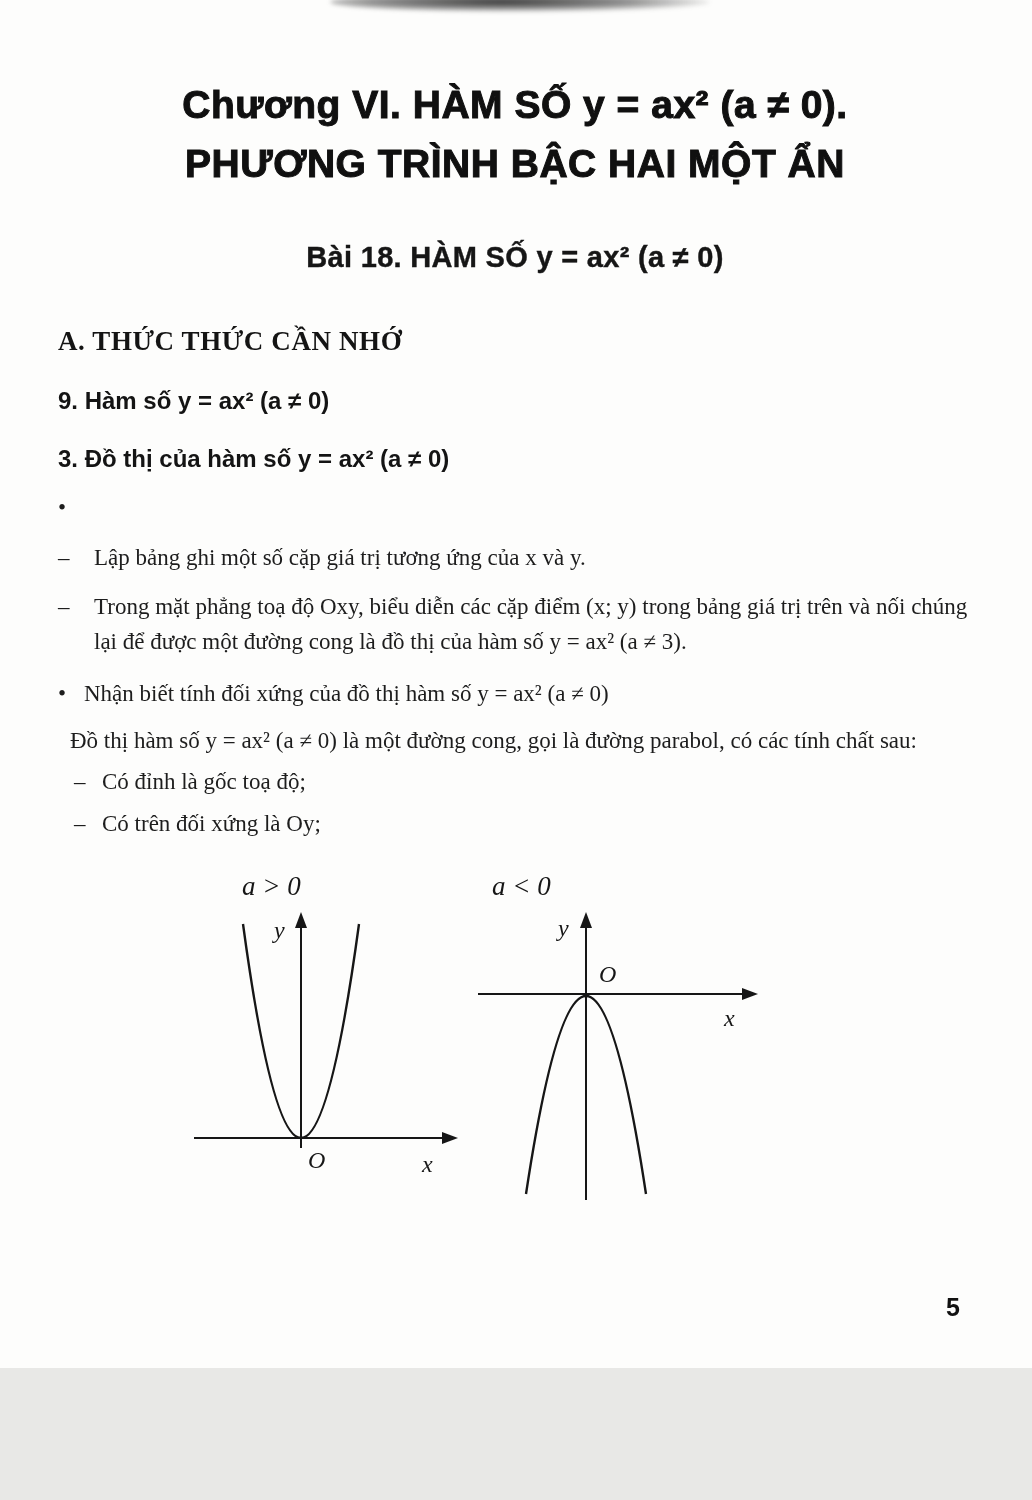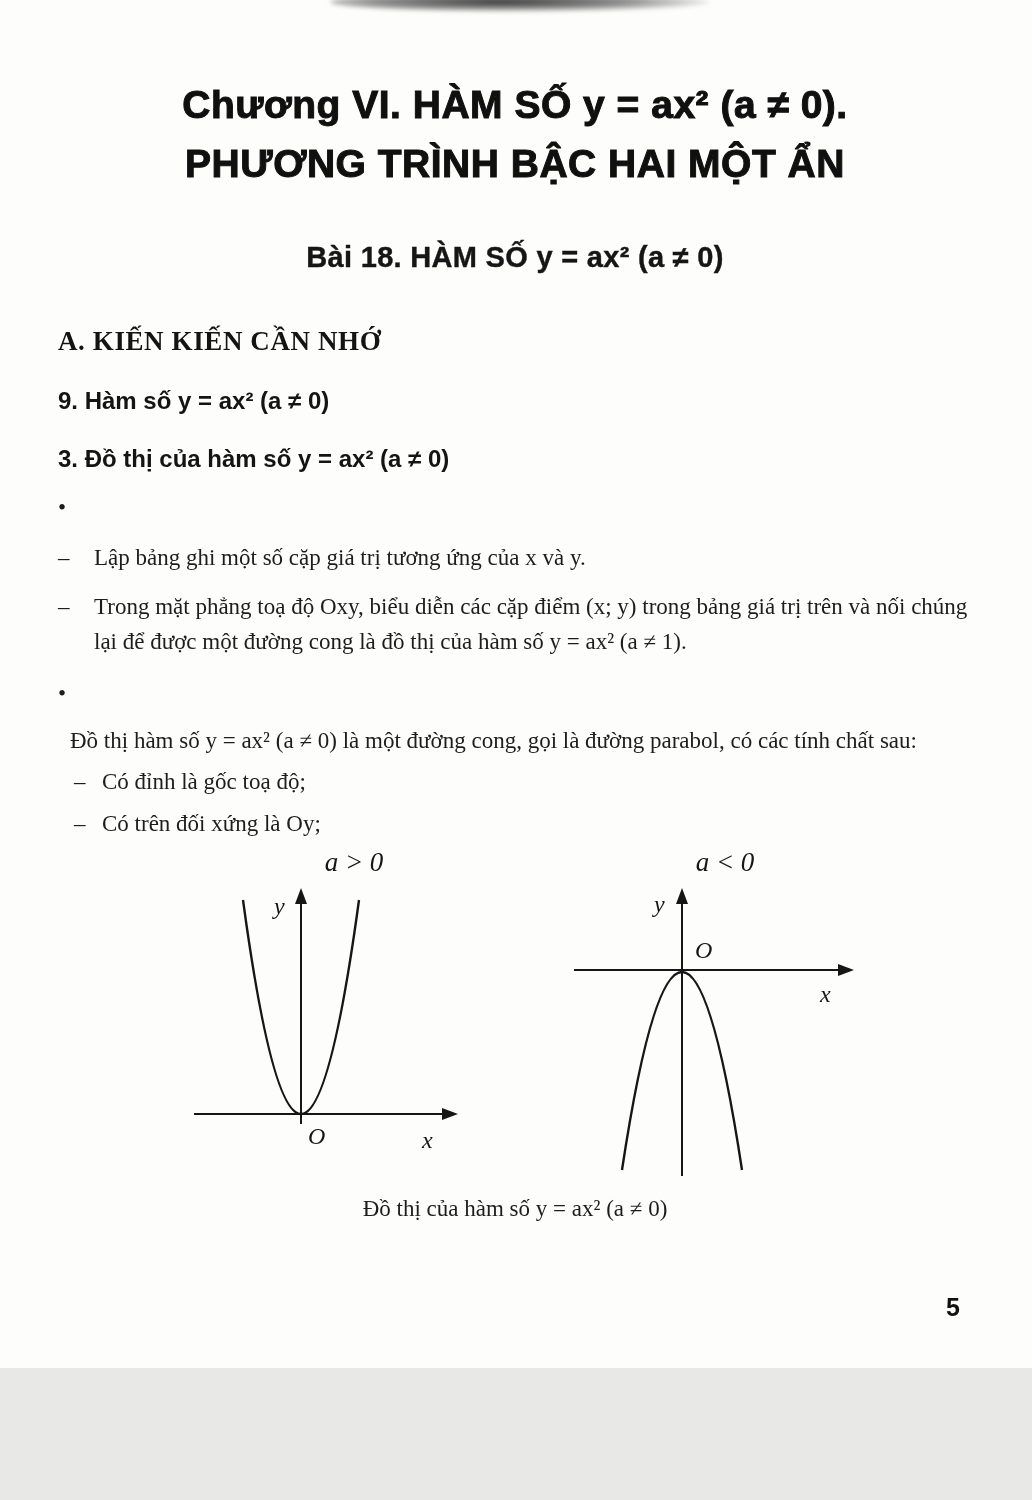--- a/index.html
+++ b/index.html
@@ -79,24 +79,22 @@
   .bullet-item .marker { width: 26px; font-size: 23px; }
   .dash-item { margin-top: 15px; }
   .dash-item .marker { width: 36px; font-size: 23px; }
   .prop-item { margin-top: 7px; padding-left: 16px; }
   .prop-item .marker { width: 28px; font-size: 23px; }
   .prop-wrap { margin-top: 7px; text-indent: 18px; }
   .prop-wrap .marker-inline { padding-right: 12px; }
   .figure-row {
     display: flex;
     align-items: flex-start;
-    margin-top: 6px;
+    margin-top: 30px;
     margin-left: 128px;
-    gap: 96px;
-    text-align: center;
   }
   .figure-block { display: block; }
   .fig-label {
     font-family: "Liberation Serif", serif;
     font-style: italic;
     font-size: 27px;
     color: #161616;
     margin-bottom: 4px;
   }
   .fig-label.pos { margin-left: 56px; }
@@ -132,43 +130,44 @@
 
   <div class="scan-smudge"></div>
 
   <h1 class="chapter-title">
     <span class="line">Chương VI. HÀM SỐ y = ax² (a ≠ 0).</span>
     <span class="line">PHƯƠNG TRÌNH BẬC HAI MỘT ẨN</span>
   </h1>
 
   <h2 class="lesson-title">Bài 18. HÀM SỐ y = ax² (a ≠ 0)</h2>
 
-  <h3 class="section-heading">A. KIẾN KIẾN CẦN NHỚ</h3>
+  <h3 class="section-heading">A. THỨC THỨC CẦN NHỚ</h3>
 
   <h4 class="sub-heading">9. Hàm số y = ax² (a ≠ 0)</h4>
 
 
   <h4 class="sub-heading">3. Đồ thị của hàm số y = ax² (a ≠ 0)</h4>
 
   <div class="list-item bullet-item body-text">
     <span class="marker">•</span>
   </div>
 
   <div class="list-item dash-item body-text">
     <span class="marker">–</span>
     <span class="item-text">Lập bảng ghi một số cặp giá trị tương ứng của x và y.</span>
   </div>
 
   <div class="list-item dash-item body-text">
     <span class="marker">–</span>
-    <span class="item-text">Trong mặt phẳng toạ độ Oxy, biểu diễn các cặp điểm (x; y) trong bảng giá trị trên và nối chúng lại để được một đường cong là đồ thị của hàm số y = ax² (a ≠ 1).</span>
+    <span class="item-text">Trong mặt phẳng toạ độ Oxy, biểu diễn các cặp điểm (x; y) trong bảng giá trị trên và nối chúng lại để được một đường cong là đồ thị của hàm số y = ax² (a ≠ 3).</span>
   </div>
 
   <div class="list-item bullet-item body-text">
     <span class="marker">•</span>
+    <span class="item-text">Nhận biết tính đối xứng của đồ thị hàm số y = ax² (a ≠ 0)</span>
   </div>
 
   <p class="body-text indent-sm mt12">Đồ thị hàm số y = ax² (a ≠ 0) là một đường cong, gọi là đường parabol, có các tính chất sau:</p>
 
   <div class="list-item prop-item body-text">
     <span class="marker">–</span>
     <span class="item-text">Có đỉnh là gốc toạ độ;</span>
   </div>
 
   <div class="list-item prop-item body-text">
@@ -208,17 +207,16 @@
 
         <path d="M 60 288 Q 120 -108 180 288" fill="none" stroke="#161616" stroke-width="2.4"></path>
         <text class="svg-label" x="92" y="30">y</text>
         <text class="svg-label" x="258" y="120">x</text>
         <text class="svg-label" x="133" y="76">O</text>
       </svg>
     </figure>
 
   </div>
 
-  <p class="caption">Đồ thị của hàm số y = ax² (a ≠ 0)</p>
 
   <div class="page-number">5</div>
 
 </div>
 
 </body></html>

